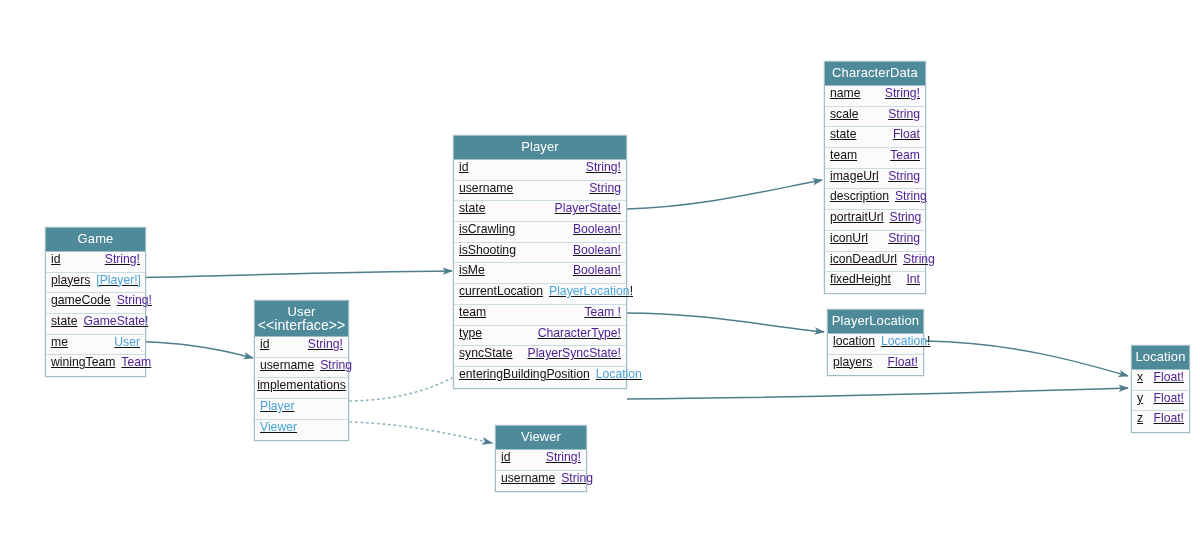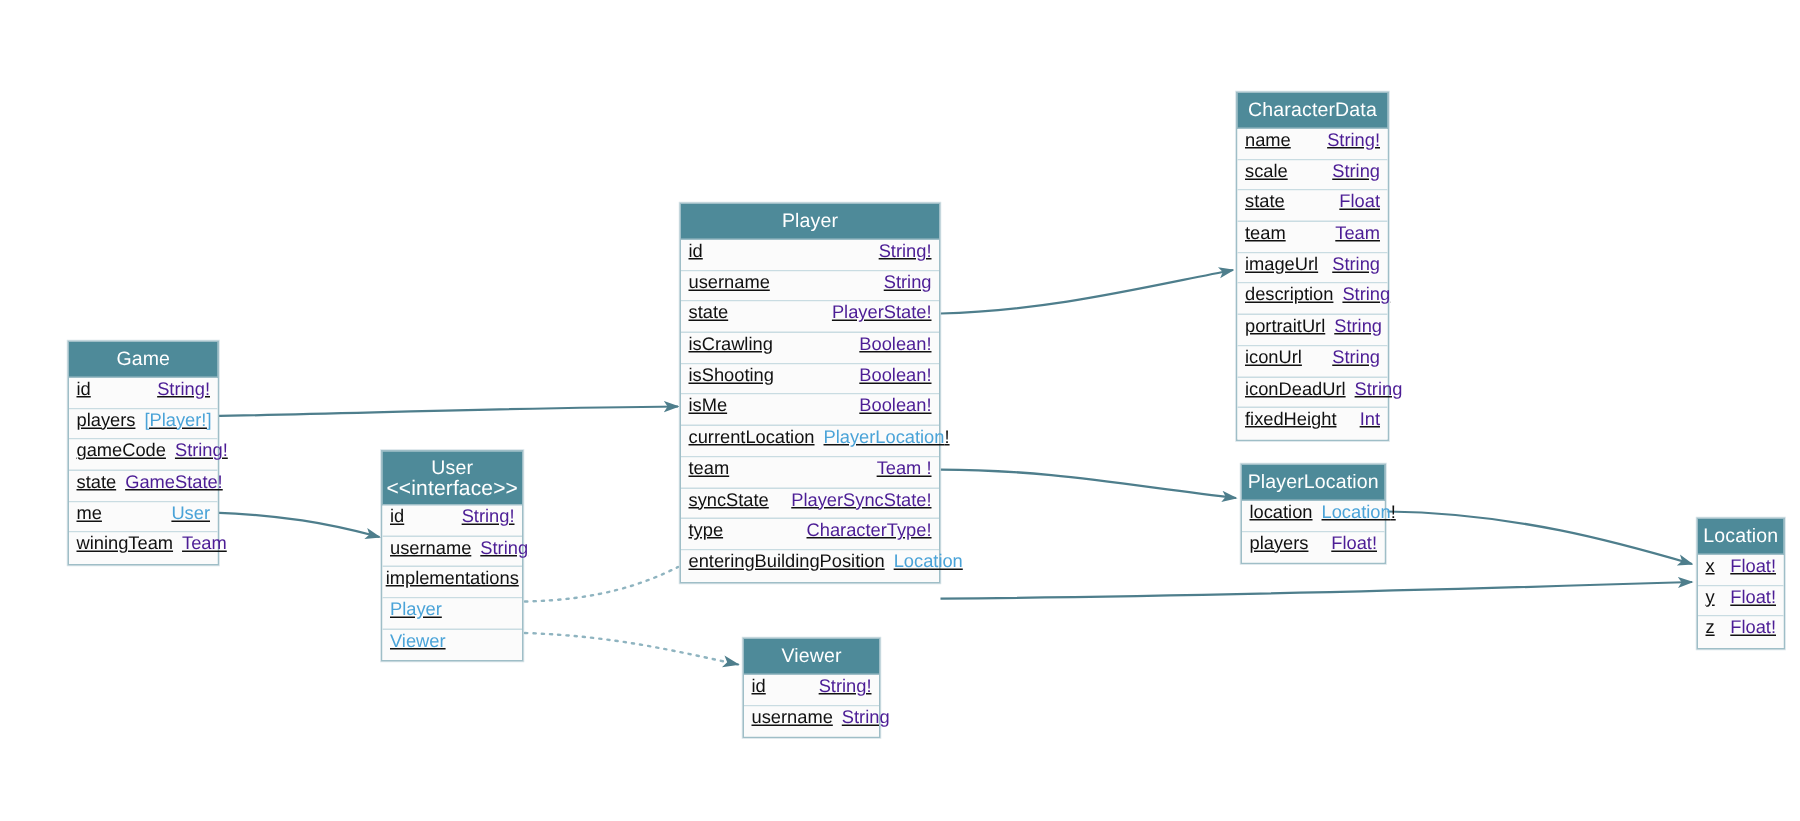--- a/index.html
+++ b/index.html
@@ -186,28 +186,28 @@
     </div>
     <div class="row">
       <span class="fname">currentLocation</span>
       <span><span class="ftype link">PlayerLocation</span><span class="bang">!</span></span>
     </div>
     <div class="row">
       <span class="fname">team</span>
       <span class="ftype">Team !</span>
     </div>
     <div class="row">
+      <span class="fname">type</span>
+      <span class="ftype">CharacterType!</span>
+    </div>
+    <div class="row">
       <span class="fname">syncState</span>
       <span class="ftype">PlayerSyncState!</span>
     </div>
     <div class="row">
-      <span class="fname">type</span>
-      <span class="ftype">CharacterType!</span>
-    </div>
-    <div class="row">
       <span class="fname">enteringBuildingPosition</span>
       <span class="ftype link">Location</span>
     </div>
   </div>
 
   <div class="entity" style="left:495px; top:425px; width:92px;">
     <div class="entity-header">Viewer</div>
     <div class="row">
       <span class="fname">id</span>
       <span class="ftype">String!</span>

